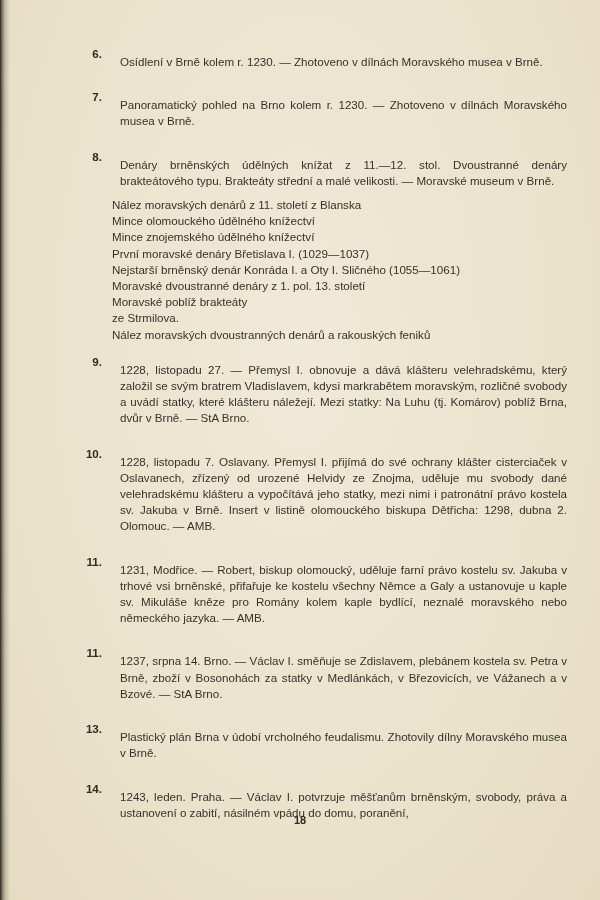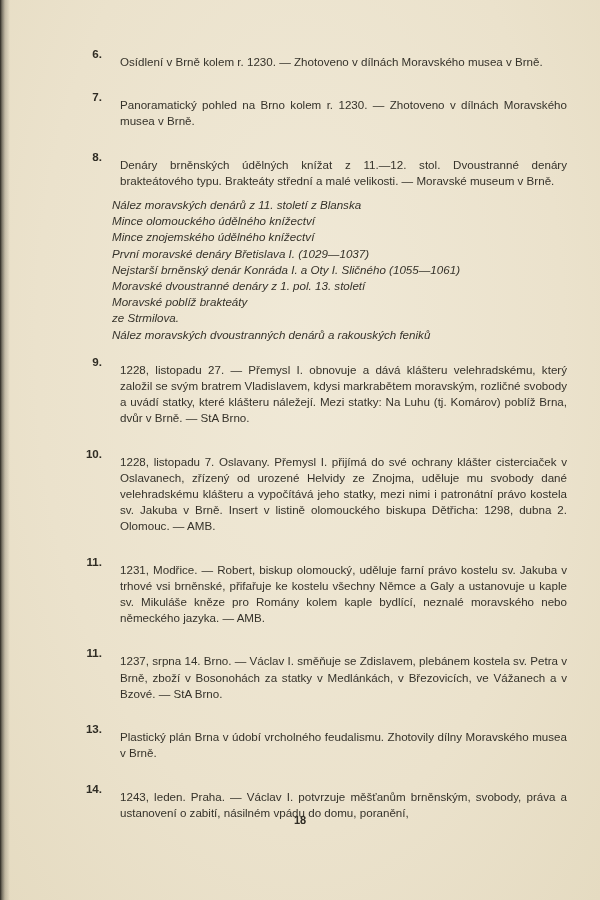--- a/index.html
+++ b/index.html
@@ -47,21 +47,20 @@
   }
   .body-col { flex: 1; min-width: 0; }
   .text {
     margin: 8px;
     text-align: justify;
   }
   .subline {
     text-align: left;
     white-space: nowrap;
     overflow: hidden;
-    font-style: italic;
   }
   .page-number {
     position: absolute;
     bottom: 74px;
     left: 0; right: 0;
     text-align: center;
     font-size: 11px;
     font-weight: bold;
     color: #2f2c24;
     margin-top: 12px;

